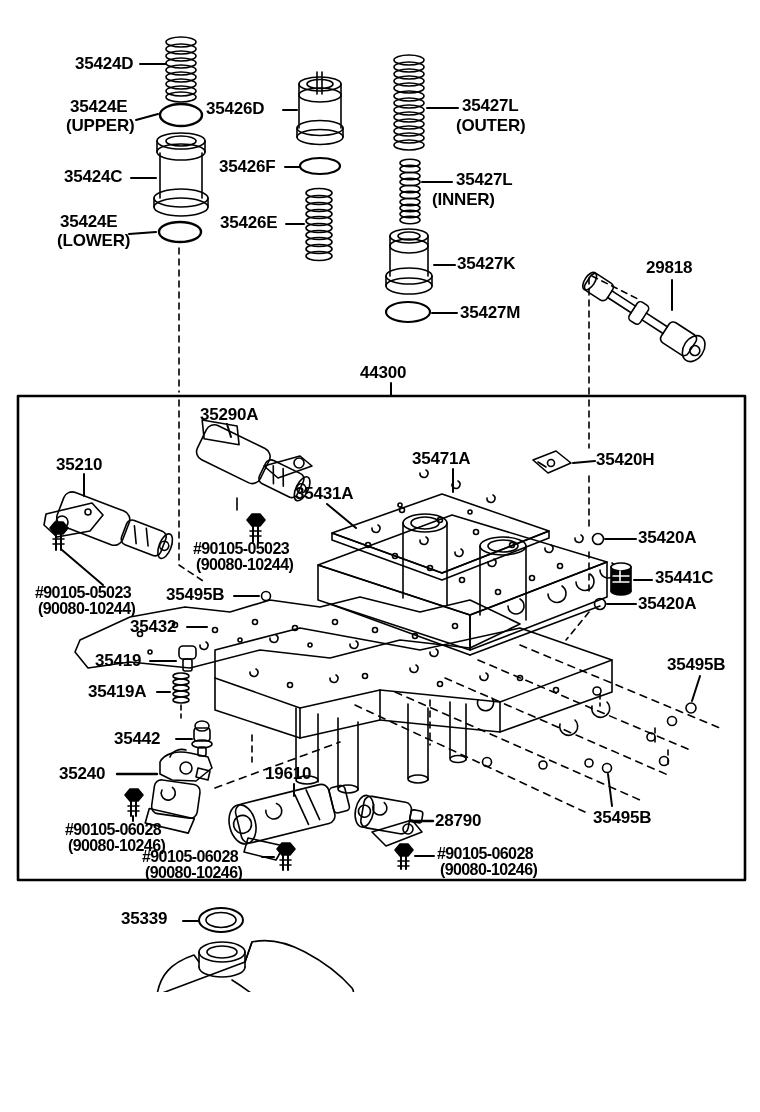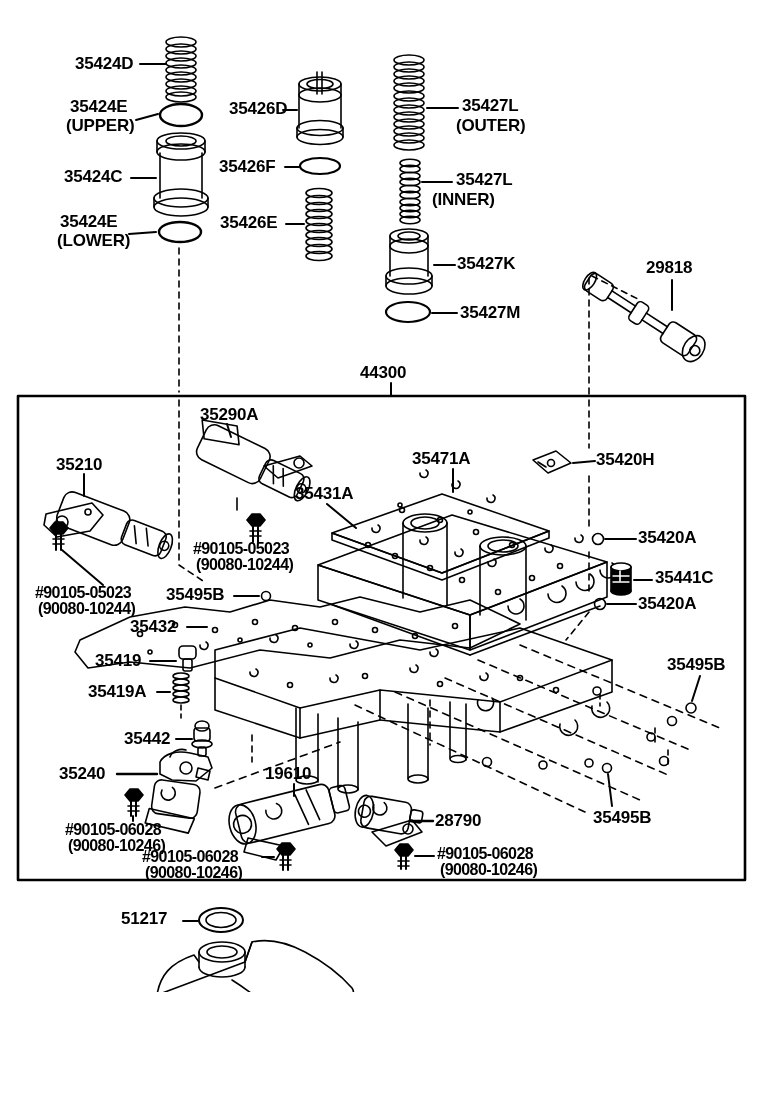--- a/index.html
+++ b/index.html
@@ -489,21 +489,21 @@
 
     <path d="M232,980 C248,990 268,1006 284,1022 C287,1026 285,1029 282,1028"></path>
     <path d="M252,942 L245,962"></path>
   </g>
   <line x1="138" y1="1031" x2="172" y2="1031" stroke-width="2.4"></line>
 </svg>
 
 <div class="lbl" style="left:75px;top:55px">35424D</div>
 <div class="lbl" style="left:70px;top:98px">35424E</div>
 <div class="lbl" style="left:66px;top:117px">(UPPER)</div>
-<div class="lbl" style="left:229px;top:100px">35426D</div>
+<div class="lbl" style="left:206px;top:100px">35426D</div>
 <div class="lbl" style="left:64px;top:168px">35424C</div>
 <div class="lbl" style="left:219px;top:158px">35426F</div>
 <div class="lbl" style="left:60px;top:213px">35424E</div>
 <div class="lbl" style="left:57px;top:232px">(LOWER)</div>
 <div class="lbl" style="left:220px;top:214px">35426E</div>
 <div class="lbl" style="left:462px;top:97px">35427L</div>
 <div class="lbl" style="left:456px;top:117px">(OUTER)</div>
 <div class="lbl" style="left:456px;top:171px">35427L</div>
 <div class="lbl" style="left:432px;top:191px">(INNER)</div>
 <div class="lbl" style="left:457px;top:255px">35427K</div>
@@ -517,33 +517,33 @@
 <div class="lbl" style="left:412px;top:450px">35471A</div>
 <div class="lbl" style="left:596px;top:451px">35420H</div>
 <div class="lbl small" style="left:193px;top:540px">#90105-05023</div>
 <div class="lbl small" style="left:196px;top:556px">(90080-10244)</div>
 <div class="lbl small" style="left:35px;top:584px">#90105-05023</div>
 <div class="lbl small" style="left:38px;top:600px">(90080-10244)</div>
 <div class="lbl" style="left:166px;top:586px">35495B</div>
 <div class="lbl" style="left:130px;top:618px">35432</div>
 <div class="lbl" style="left:95px;top:652px">35419</div>
 <div class="lbl" style="left:88px;top:683px">35419A</div>
-<div class="lbl" style="left:124px;top:730px">35442</div>
+<div class="lbl" style="left:114px;top:730px">35442</div>
 <div class="lbl" style="left:59px;top:765px">35240</div>
 <div class="lbl" style="left:265px;top:765px">19610</div>
 <div class="lbl" style="left:638px;top:529px">35420A</div>
 <div class="lbl" style="left:655px;top:569px">35441C</div>
 <div class="lbl" style="left:638px;top:595px">35420A</div>
 <div class="lbl" style="left:667px;top:656px">35495B</div>
 <div class="lbl" style="left:593px;top:809px">35495B</div>
 <div class="lbl" style="left:435px;top:812px">28790</div>
 <div class="lbl small" style="left:65px;top:821px">#90105-06028</div>
 <div class="lbl small" style="left:68px;top:837px">(90080-10246)</div>
 <div class="lbl small" style="left:142px;top:848px">#90105-06028</div>
 <div class="lbl small" style="left:145px;top:864px">(90080-10246)</div>
 <div class="lbl small" style="left:437px;top:845px">#90105-06028</div>
 <div class="lbl small" style="left:440px;top:861px">(90080-10246)</div>
 
-<div class="lbl" style="left:121px;top:910px">51217</div>
+<div class="lbl" style="left:121px;top:910px">35339</div>
 <div class="lbl" style="left:78px;top:1020px">35330</div>
 <div class="fig" style="left:686px;top:1074px">353338</div>
 
 </div>
 
 </body></html>

